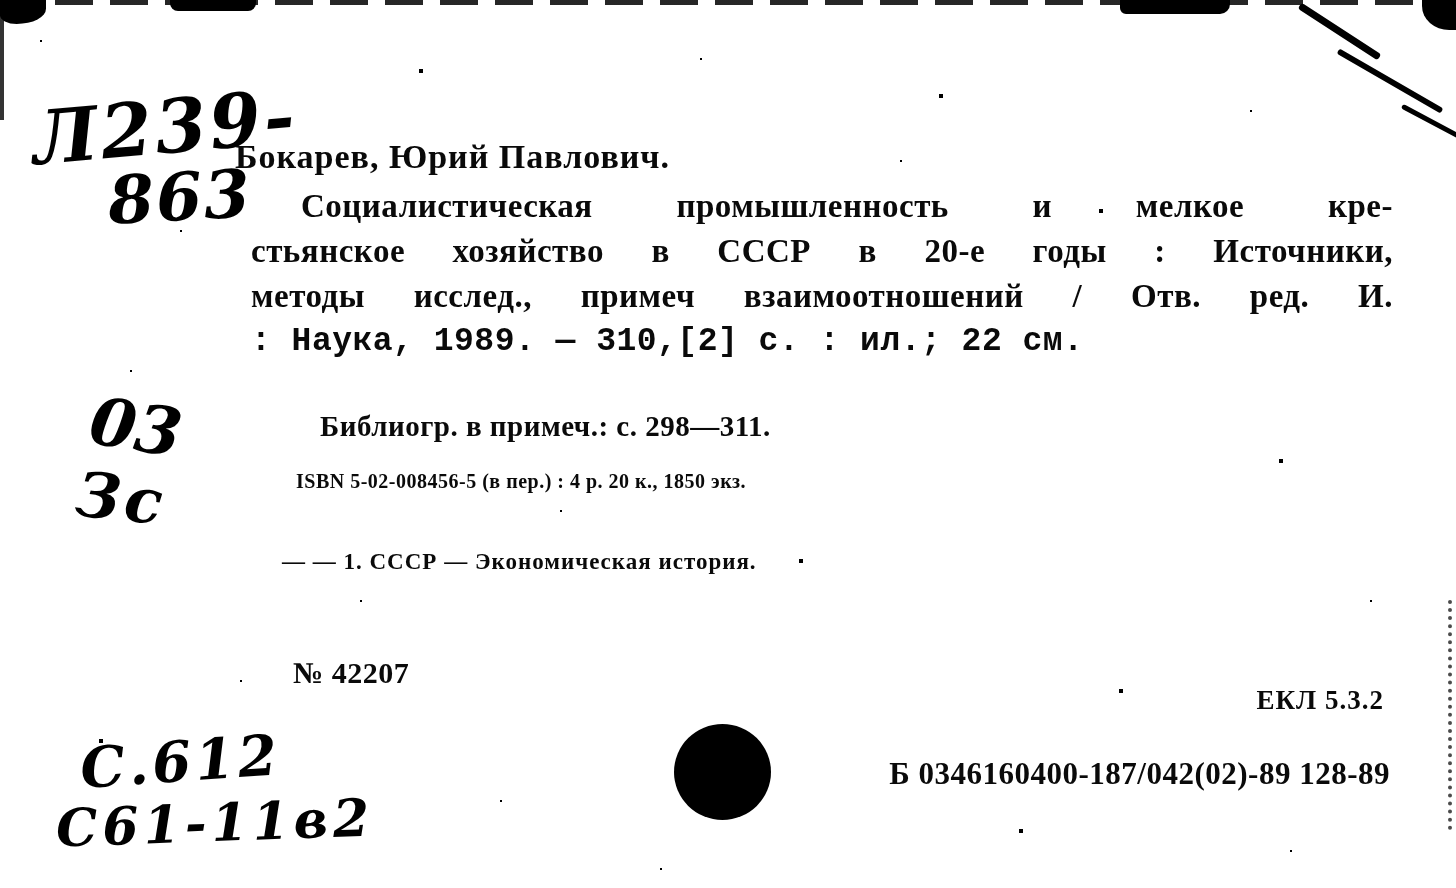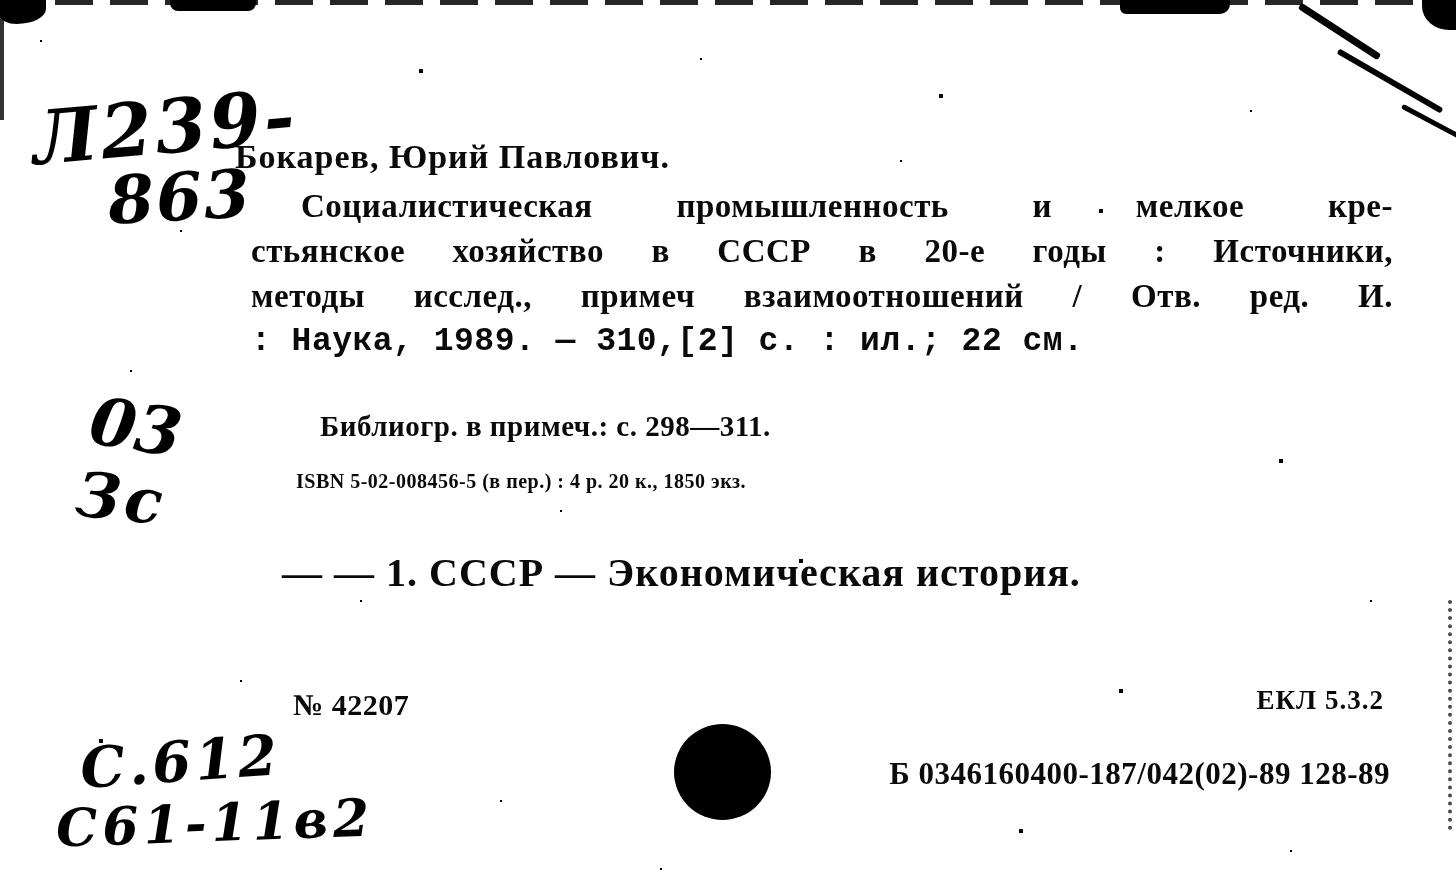--- a/index.html
+++ b/index.html
@@ -41,23 +41,23 @@
   .ts{position:absolute;font-weight:700;white-space:nowrap;letter-spacing:.5px;text-align:center;}
   .para{position:absolute;left:235px;top:184px;width:1158px;
     font-weight:700;font-size:33px;line-height:45px;letter-spacing:.5px;}
   .jline{text-align:justify;text-align-last:justify;height:45px;overflow:hidden;margin-left:16px;}
   .jline.first{padding-left:50px;}
   .jline.last{text-align:center;text-align-last:left;font-family:Liberation Mono, monospace;}
 
   .author{left:235px;top:138px;font-size:34px;letter-spacing:1px;}
   .biblio{left:308px;top:410px;font-size:29px;margin-left:12px;}
   .isbn{left:296px;top:470px;font-size:20px;}
-  .subject{left:282px;top:549px;font-size:40px;letter-spacing:1px;}
+  .subject{left:282px;top:549px;font-size:23px;letter-spacing:1px;}
   .udc{top:616px;right:66px;font-size:32px;letter-spacing:1px;}
-  .ordnum{left:293px;top:656px;font-size:30px;margin-top:32px;}
+  .ordnum{left:293px;top:656px;font-size:30px;}
   .batch{left:231px;top:693px;font-size:30px;}
   .proc{left:286px;top:728px;font-size:30px;}
   .ekl{top:685px;right:72px;font-size:27px;letter-spacing:1px;}
   .bcode{top:756px;right:66px;font-size:31px;}
 
   
   .hw{position:absolute;font-family:"DejaVu Serif", serif;font-style:italic;
     font-weight:700;white-space:nowrap;color:#000;}
   .hw-call1{left:32px;top:84px;font-size:74px;transform:rotate(-5deg);letter-spacing:3px;}
   .hw-call2{left:108px;top:158px;font-size:66px;transform:rotate(-3deg);letter-spacing:2px;}

